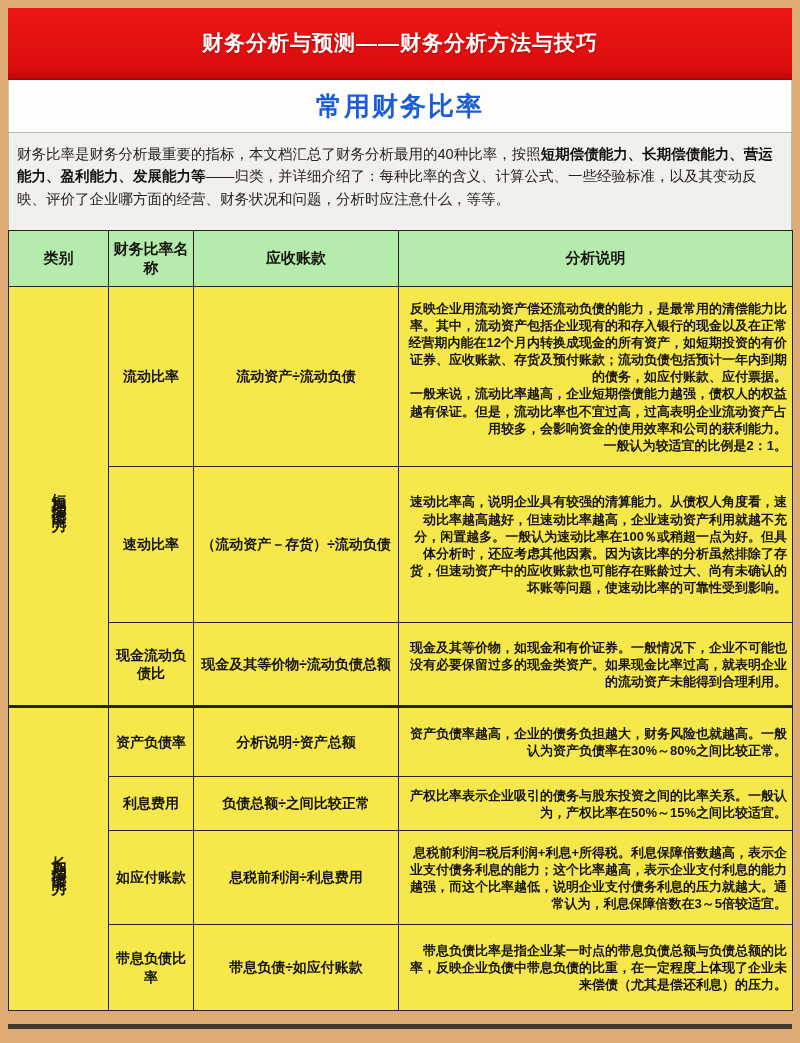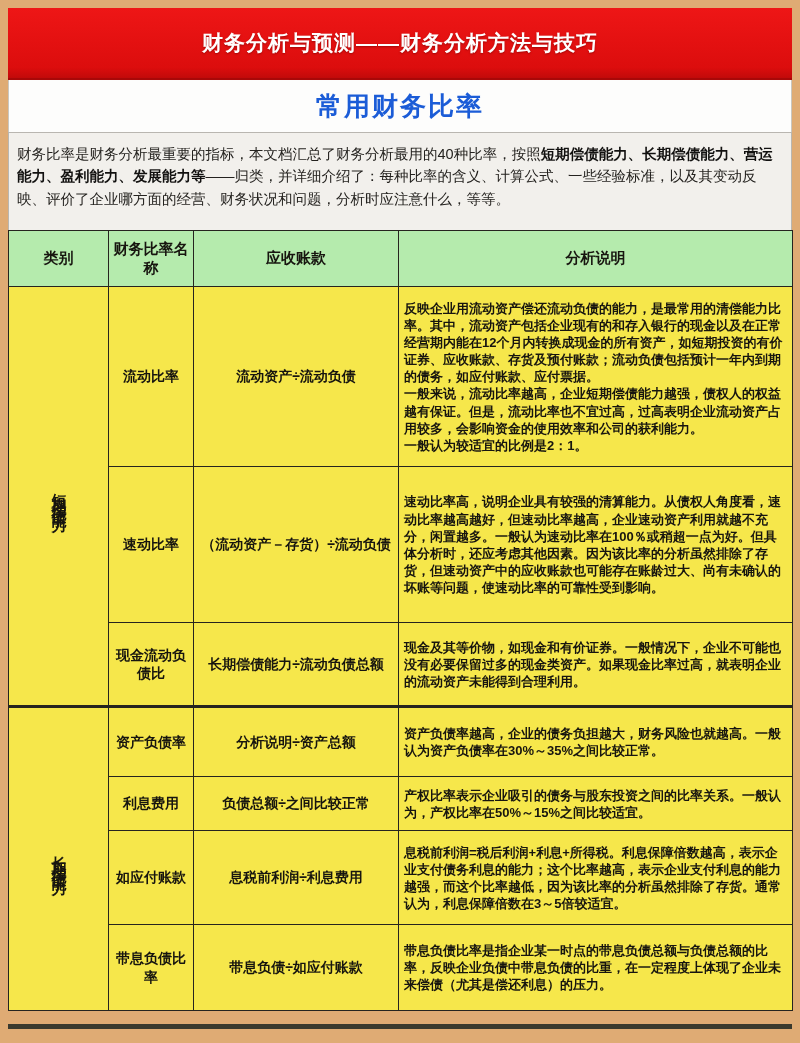--- a/index.html
+++ b/index.html
@@ -88,21 +88,21 @@
     padding: 4px 0;
   }
   td.name, td.formula {
     text-align: center;
     font-weight: bold;
     font-size: 14px;
     line-height: 1.35;
     padding: 12px 4px;
   }
   td.analysis {
-    text-align: left;
+    text-align: right;
     font-weight: bold;
     font-size: 13px;
     line-height: 1.32;
     padding: 3px 5px;
     white-space: pre-line;
   }
   tbody tr:nth-child(1) { height: 180px; }
   tbody tr:nth-child(2) { height: 156px; }
   tbody tr:nth-child(3) { height: 84px; }
   tbody tr:nth-child(4) { height: 70px; }
@@ -153,38 +153,38 @@
 一般来说，流动比率越高，企业短期偿债能力越强，债权人的权益越有保证。但是，流动比率也不宜过高，过高表明企业流动资产占用较多，会影响资金的使用效率和公司的获利能力。
 一般认为较适宜的比例是2：1。</td>
       </tr>
       <tr>
         <td class="name">速动比率</td>
         <td class="formula">（流动资产－存货）÷流动负债</td>
         <td class="analysis">速动比率高，说明企业具有较强的清算能力。从债权人角度看，速动比率越高越好，但速动比率越高，企业速动资产利用就越不充分，闲置越多。一般认为速动比率在100％或稍超一点为好。但具体分析时，还应考虑其他因素。因为该比率的分析虽然排除了存货，但速动资产中的应收账款也可能存在账龄过大、尚有未确认的坏账等问题，使速动比率的可靠性受到影响。</td>
       </tr>
       <tr>
         <td class="name">现金流动负债比</td>
-        <td class="formula">长期偿债能力÷流动负债总额</td>
+        <td class="formula">现金及其等价物÷流动负债总额</td>
         <td class="analysis">现金及其等价物，如现金和有价证券。一般情况下，企业不可能也没有必要保留过多的现金类资产。如果现金比率过高，就表明企业的流动资产未能得到合理利用。</td>
       </tr>
       <tr>
         <td class="cat" rowspan="4">长期偿债能力</td>
         <td class="name">资产负债率</td>
         <td class="formula">分析说明÷资产总额</td>
-        <td class="analysis">资产负债率越高，企业的债务负担越大，财务风险也就越高。一般认为资产负债率在30%～35%之间比较正常。</td>
+        <td class="analysis">资产负债率越高，企业的债务负担越大，财务风险也就越高。一般认为资产负债率在30%～80%之间比较正常。</td>
       </tr>
       <tr>
         <td class="name">利息费用</td>
         <td class="formula">负债总额÷之间比较正常</td>
         <td class="analysis">产权比率表示企业吸引的债务与股东投资之间的比率关系。一般认为，产权比率在50%～15%之间比较适宜。</td>
       </tr>
       <tr>
         <td class="name">如应付账款</td>
         <td class="formula">息税前利润÷利息费用</td>
-        <td class="analysis">息税前利润=税后利润+利息+所得税。利息保障倍数越高，表示企业支付债务利息的能力；这个比率越高，表示企业支付利息的能力越强，而这个比率越低，因为该比率的分析虽然排除了存货。通常认为，利息保障倍数在3～5倍较适宜。</td>
+        <td class="analysis">息税前利润=税后利润+利息+所得税。利息保障倍数越高，表示企业支付债务利息的能力；这个比率越高，表示企业支付利息的能力越强，而这个比率越低，说明企业支付债务利息的压力就越大。通常认为，利息保障倍数在3～5倍较适宜。</td>
       </tr>
       <tr>
         <td class="name">带息负债比率</td>
         <td class="formula">带息负债÷如应付账款</td>
         <td class="analysis">带息负债比率是指企业某一时点的带息负债总额与负债总额的比率，反映企业负债中带息负债的比重，在一定程度上体现了企业未来偿债（尤其是偿还利息）的压力。</td>
       </tr>
     </tbody>
 </table>
 
 <div class="footer-strip"></div>

